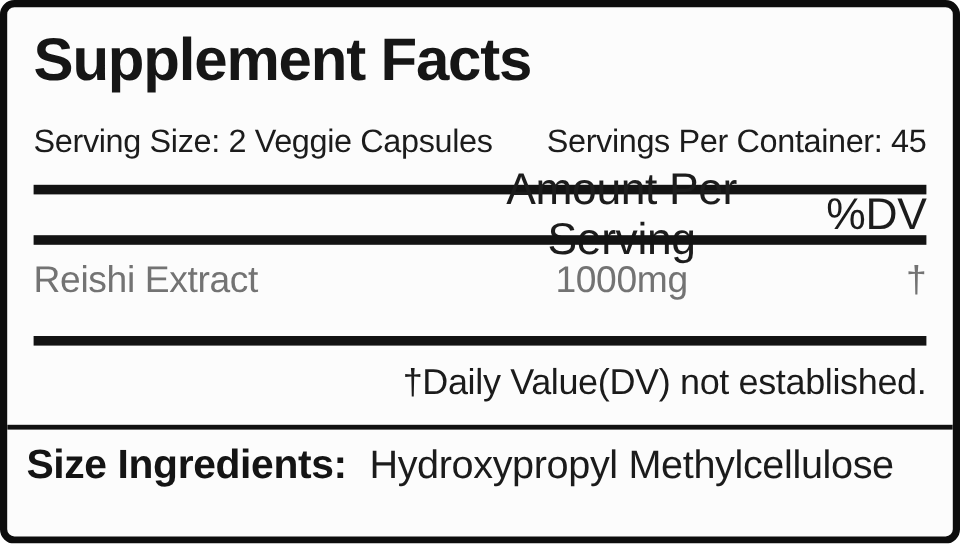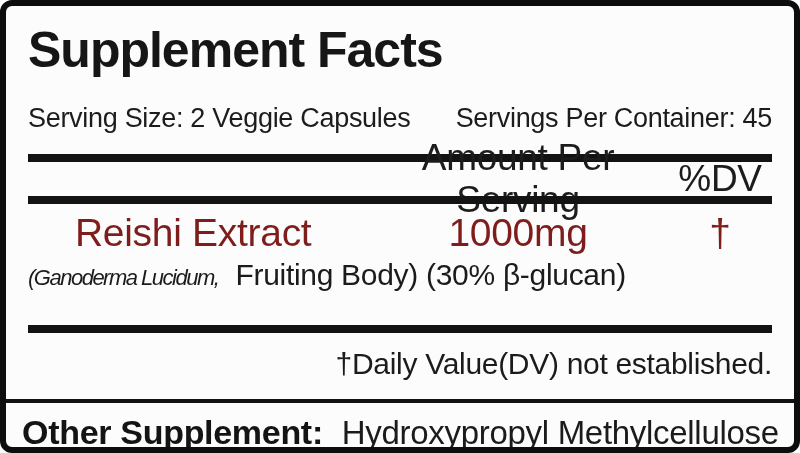--- a/index.html
+++ b/index.html
@@ -51,31 +51,30 @@
     align-items: center;
     height: 34px;
     padding: 0 22px;
     font-size: 37px;
     letter-spacing: -0.3px;
     color: #1c1c1c;
   }
 
   .col-name   { flex: 1; }
   .col-amount { width: 300px; text-align: center; }
-  .col-dv     { width: 104px; text-align: center; }
+  .col-dv     { width: 104px; text-align: right; }
 
   .ing-row {
     display: flex;
     align-items: baseline;
     padding: 8px 22px 0 22px;
-    font-size: 39px;
+    font-size: 31px;
     letter-spacing: -0.3px;
     line-height: 42px;
-    color: #7f1d1d;
-    margin-left: 47px;
+    color: #737373;
   }
 
   .detail {
     padding: 0 22px;
     font-size: 30px;
     letter-spacing: -0.3px;
     line-height: 42px;
     color: #1b1b1b;
     white-space: nowrap;
   }
@@ -134,29 +133,25 @@
   </div>
 
   <div class="bar"></div>
 
   <div class="ing-row">
     <span class="col-name">Reishi Extract</span>
     <span class="col-amount">1000mg</span>
     <span class="col-dv">†</span>
   </div>
 
-  <div class="detail">
-    <span class="latin">(Ganoderma Lucidum,</span>
-    <span class="detail-rest">Fruiting Body) (30% β-glucan)</span>
-  </div>
 
   <div class="bar bar-3"></div>
 
   <div class="footnote">†Daily Value(DV) not established.</div>
 
   <div class="divider-full"></div>
 
   <div class="other-row">
-    <span class="oi-label">Other Supplement:</span>
+    <span class="oi-label">Size Ingredients:</span>
     <span class="oi-value">Hydroxypropyl Methylcellulose</span>
   </div>
 
 </div>
 
 </body></html>

